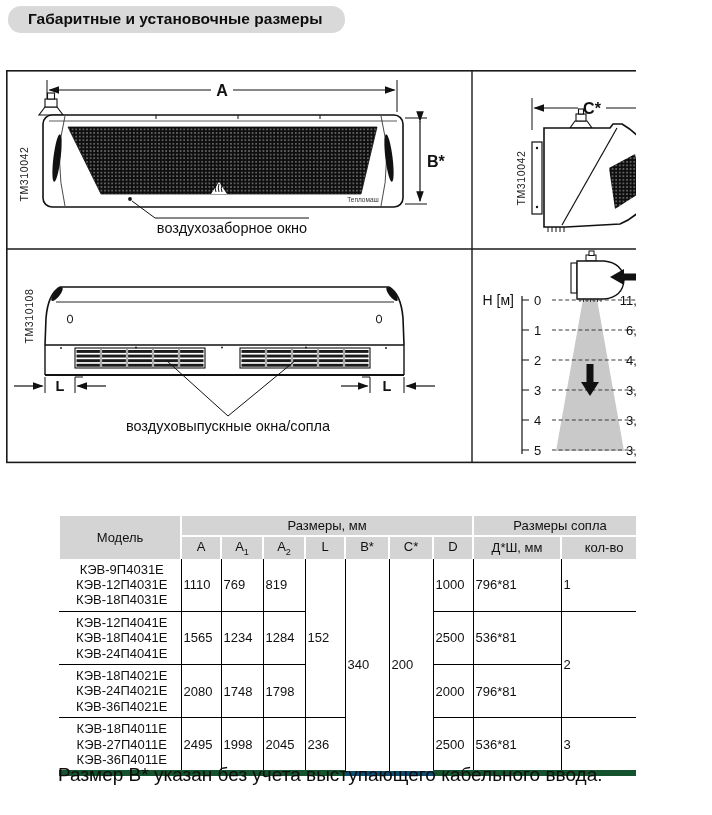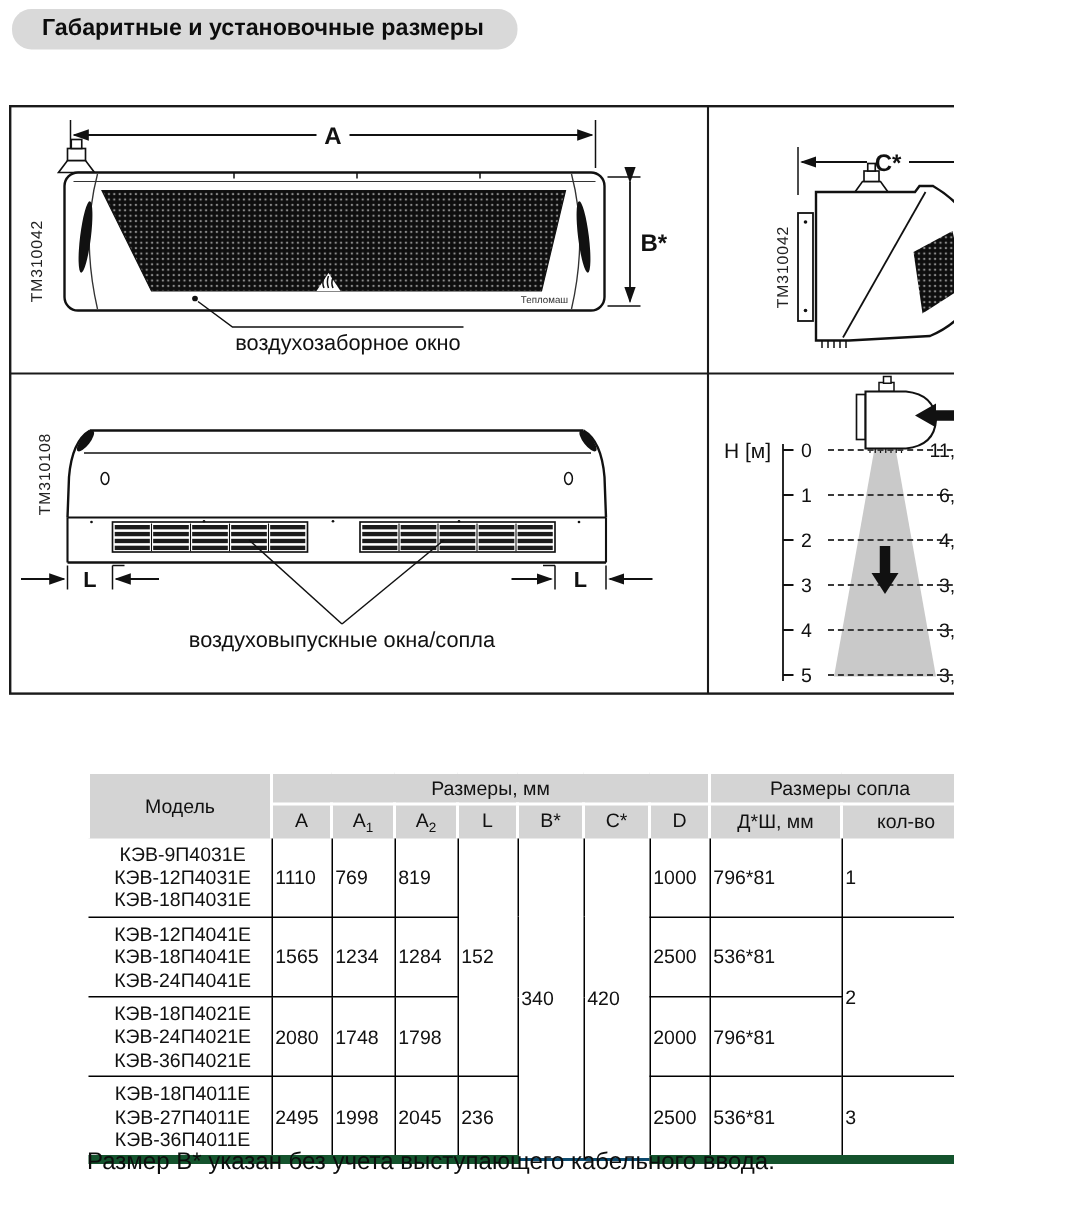--- a/index.html
+++ b/index.html
@@ -23,22 +23,22 @@
              border-bottom:2px solid #000;}
   table.dims th{background:#d4d4d4;border:2px solid #fff;font-weight:normal;
                 padding:2px 2px;text-align:center;font-size:13px;}
   table.dims th sub{font-size:9px;}
   table.dims td{border:1px solid #000;text-align:left;vertical-align:middle;
                 padding:3px 2px;}
   table.dims tr.first td{border-top:hidden;}
   table.dims td.model{text-align:center;border-left:hidden;padding-left:6px;line-height:15.4px;}
   table.dims td.last{border-right:hidden;}
   table.dims tbody tr:last-child td{border-bottom:6px solid #14532d;}
-  table.dims td.bbot{border-bottom:2px solid #0c4a6e;}
-  #notes{position:absolute;left:58px;top:766px;font-size:16px;line-height:17.5px;color:#0d0d0d;}
+  table.dims td.bbot{border-bottom:5px solid #0c4a6e;}
+  #notes{position:absolute;left:58px;top:766px;font-size:19px;line-height:17.5px;color:#0d0d0d;}
 </style>
 </head>
 <body>
 
 <div id="page">
 
   <div class="pill">Габаритные и установочные размеры</div>
 
   <svg id="drawing" width="700" height="394" viewBox="0 0 700 394">
     <defs>
@@ -278,21 +278,21 @@
           <td class="model">
             <div>КЭВ-9П4031Е</div>
             <div>КЭВ-12П4031Е</div>
             <div>КЭВ-18П4031Е</div>
           </td>
           <td>1110</td>
           <td>769</td>
           <td>819</td>
           <td rowspan="3">152</td>
           <td rowspan="4" class="bbot">340</td>
-          <td rowspan="4" class="bbot">420</td>
+          <td rowspan="4" class="bbot">200</td>
           <td>1000</td>
           <td>796*81</td>
           <td class="last">1</td>
         </tr>
         <tr>
           <td class="model">
             <div>КЭВ-12П4041Е</div>
             <div>КЭВ-18П4041Е</div>
             <div>КЭВ-24П4041Е</div>
           </td>

